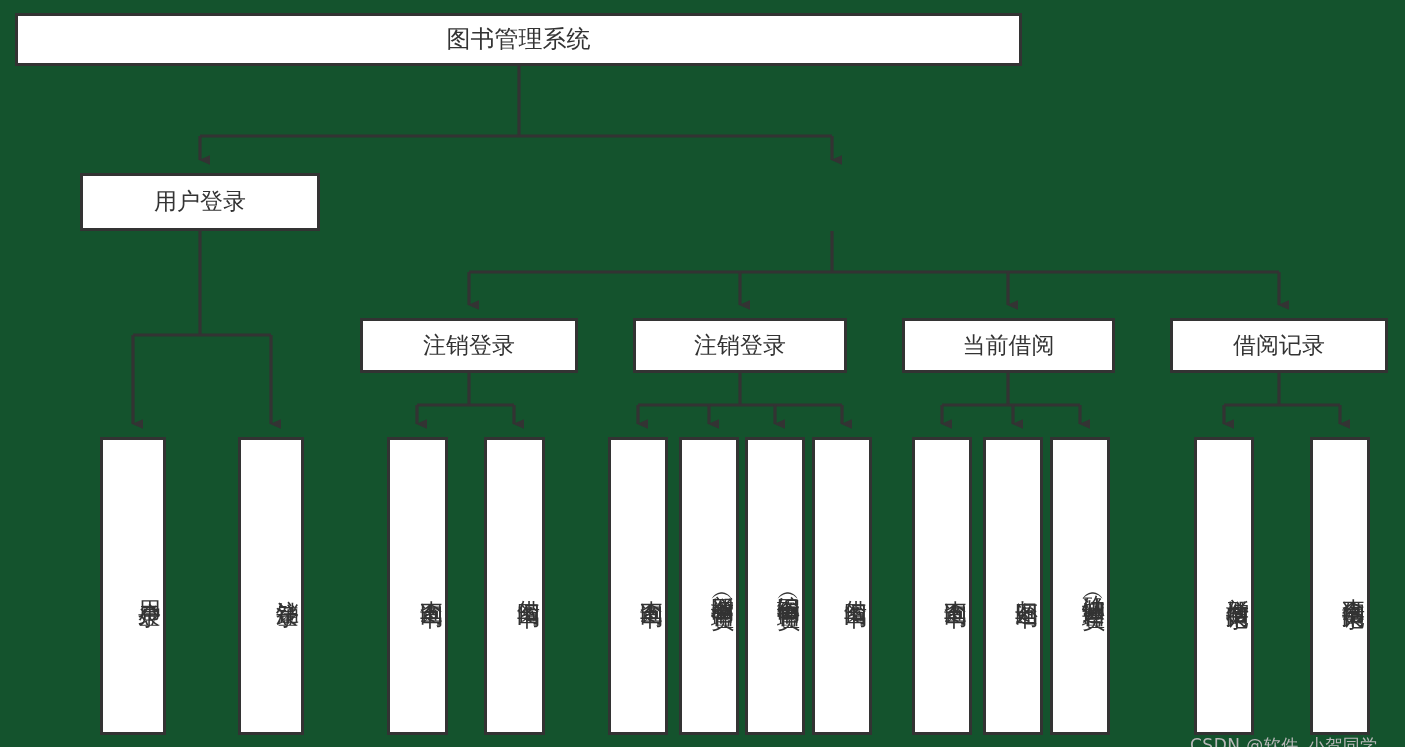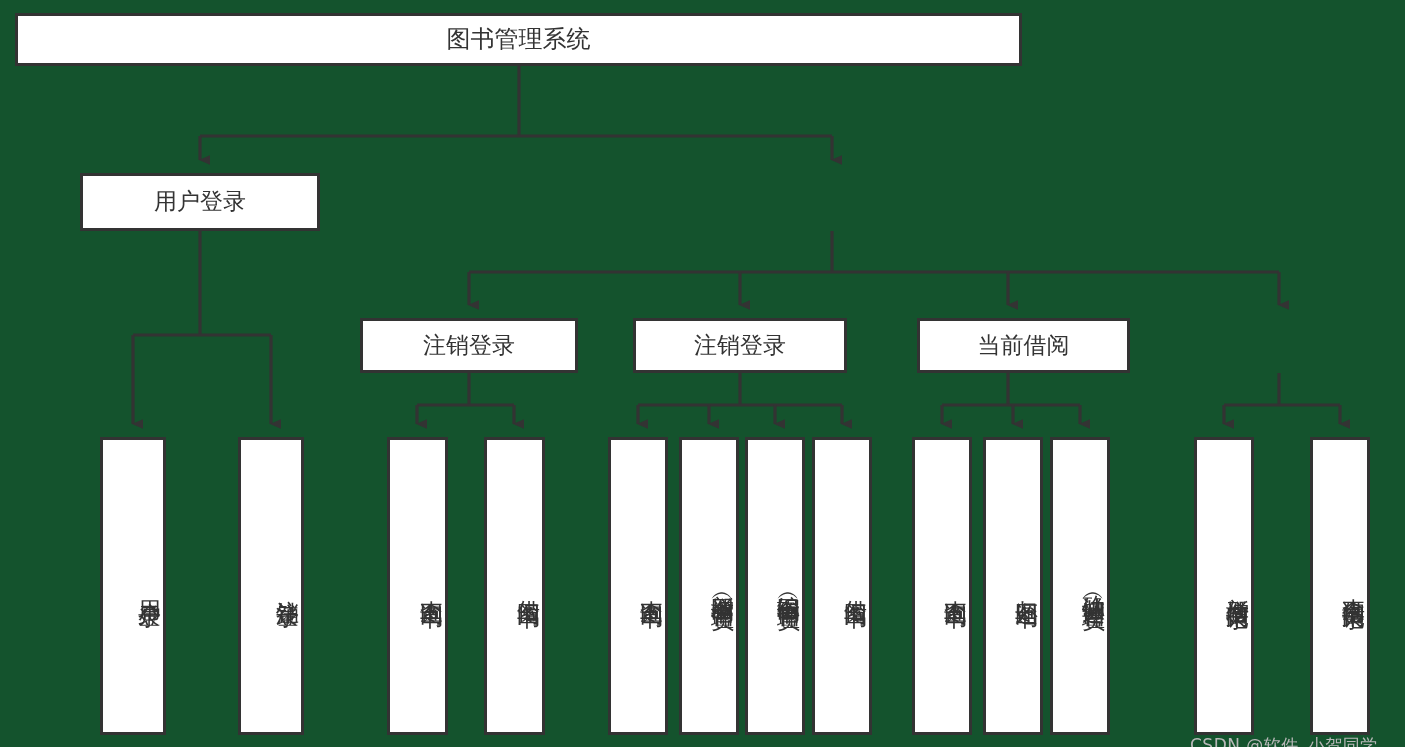--- a/index.html
+++ b/index.html
@@ -125,21 +125,22 @@
       <path d="M 1340 405 L 1340 424" marker-end="url(#arr)"></path>
     </g>
   </svg>
 
   <div class="node root" style="left: 15px; top: 13px; width: 1007px; height: 53px;">图书管理系统</div>
 
   <div class="node h" style="left: 80px; top: 173px; width: 240px; height: 58px;">用户登录</div>
 
   <div class="node h" style="left: 360px; top: 318px; width: 218px; height: 55px;">注销登录</div>
   <div class="node h" style="left: 633px; top: 318px; width: 214px; height: 55px;">注销登录</div>
-  <div class="node h" style="left: 902px; top: 318px; width: 213px; height: 55px; margin-left: 15px;">当前借阅</div>
+  <div class="node h" style="left: 902px; top: 318px; width: 213px; height: 55px;">当前借阅</div>
+  <div class="node h" style="left: 1170px; top: 318px; width: 218px; height: 55px;">借阅记录</div>
 
   <div class="node v" style="left: 100px; top: 437px; width: 66px; height: 298px;">
     <span class="vtxt">用户登录</span>
   </div>
   <div class="node v" style="left: 238px; top: 437px; width: 66px; height: 298px;">
     <span class="vtxt">注销登录</span>
   </div>
   <div class="node v" style="left: 387px; top: 437px; width: 61px; height: 298px;">
     <span class="vtxt">查询图书</span>
   </div>

